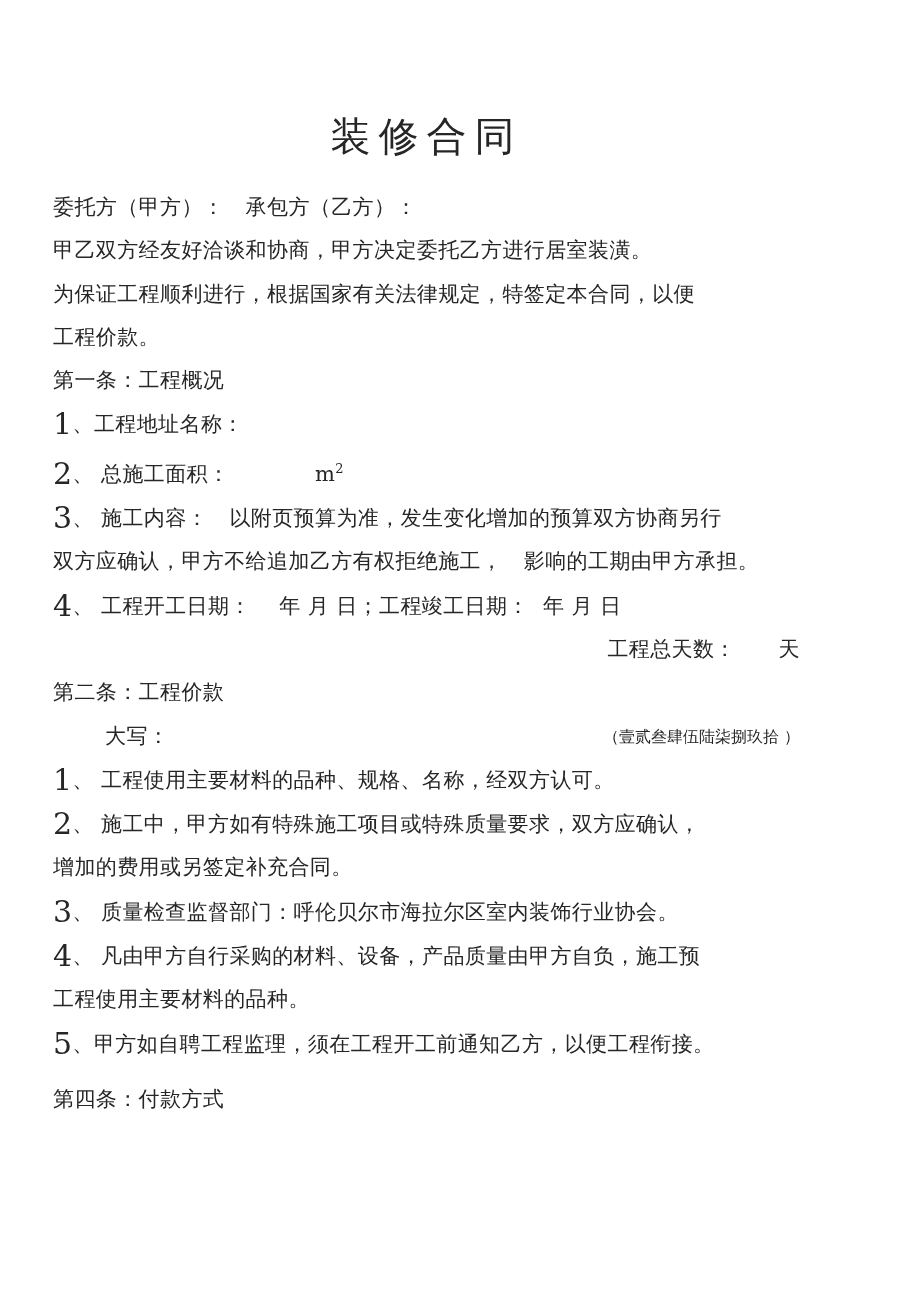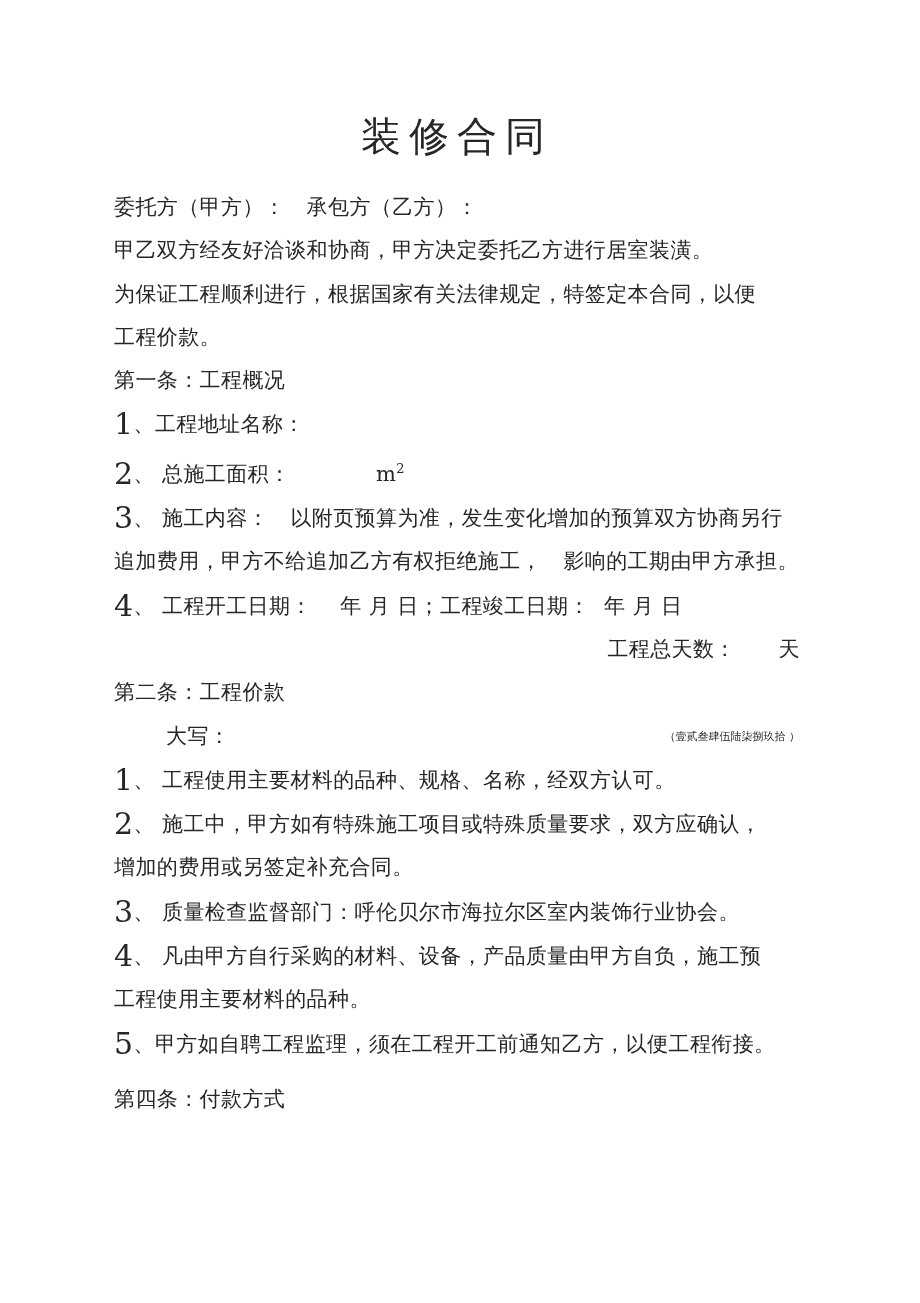--- a/index.html
+++ b/index.html
@@ -7,21 +7,21 @@
     padding: 0;
     background: #ffffff;
     width: 920px;
     height: 1303px;
     overflow: hidden;
   }
   .page {
     box-sizing: border-box;
     width: 920px;
     height: 1303px;
-    padding: 112px 120px 0 114px;
+    padding: 112px 120px 0 53px;
     font-family: "DejaVu Serif", "Liberation Serif", serif;
     color: #262626;
   }
   .title {
     font-size: 40px;
     font-weight: 400;
     letter-spacing: 8px;
     text-align: center;
     line-height: 48px;
     margin: 0 0 26px 0;
@@ -45,21 +45,21 @@
   }
   .indent-days  { padding-left: 25px; text-align: right; }
   .indent-price { padding-left: 14px; }
   .indent-daxie { padding-left: 52px; }
   .daxie-line {
     display: flex;
     align-items: center;
   }
   .daxie-note {
     margin-left: auto;
-    font-size: 11px;
+    font-size: 16px;
     letter-spacing: 0;
   }
   .a4-heading { margin-top: 12px; }
 </style>
 </head>
 <body>
 
 <div class="page">
 
   <h1 class="title">装修合同</h1>
@@ -69,21 +69,21 @@
   <div class="line">为保证工程顺利进行，根据国家有关法律规定，特签定本合同，以便</div>
   <div class="line">工程价款。</div>
 
   <div class="line">第一条：工程概况</div>
 
   <div class="line"><span class="num">1</span><span>、工程地址名称：</span></div>
 
   <div class="line"><span class="num">2</span><span>、 总施工面积：</span><span>　　　　</span><span><span>m</span><sup>2</sup></span></div>
 
   <div class="line"><span class="num">3</span><span>、 施工内容：　以附页预算为准，发生变化增加的预算双方协商另行</span></div>
-  <div class="line">追加费用，甲方不给追加乙方有权拒绝施工，　影响的工期由甲方承担。</div>
+  <div class="line">双方应确认，甲方不给追加乙方有权拒绝施工，　影响的工期由甲方承担。</div>
 
   <div class="line"><span class="num">4</span><span>、 工程开工日期：　 年 月 日；工程竣工日期：  年 月 日</span></div>
 
   <div class="line indent-days"><span>工程总天数：</span><span>　　</span><span>天</span></div>
 
   <div class="line">第二条：工程价款</div>
 
 
   <div class="line daxie-line indent-daxie"><span>大写：</span><span class="daxie-note">（壹贰叁肆伍陆柒捌玖拾 ）</span></div>
 

